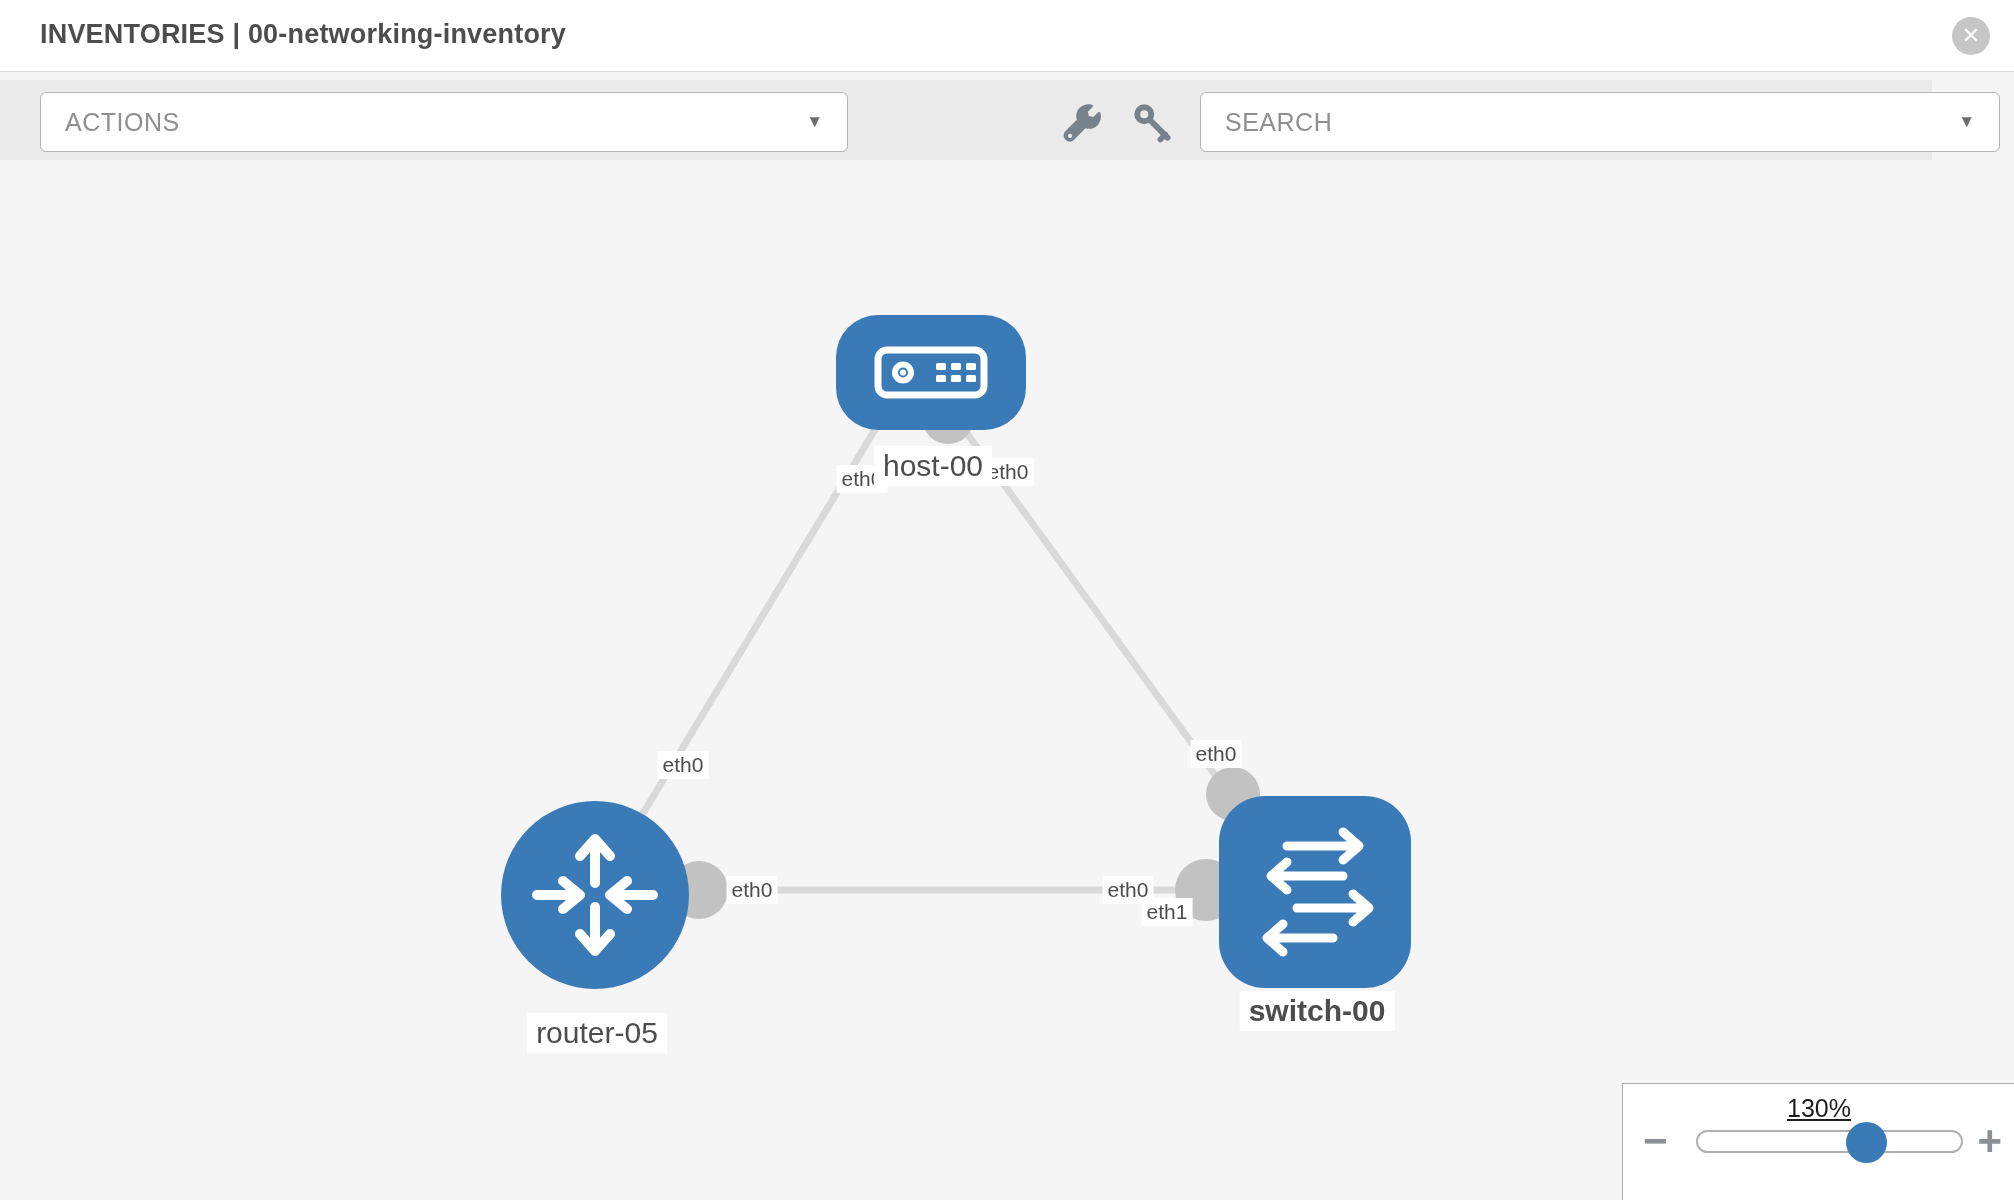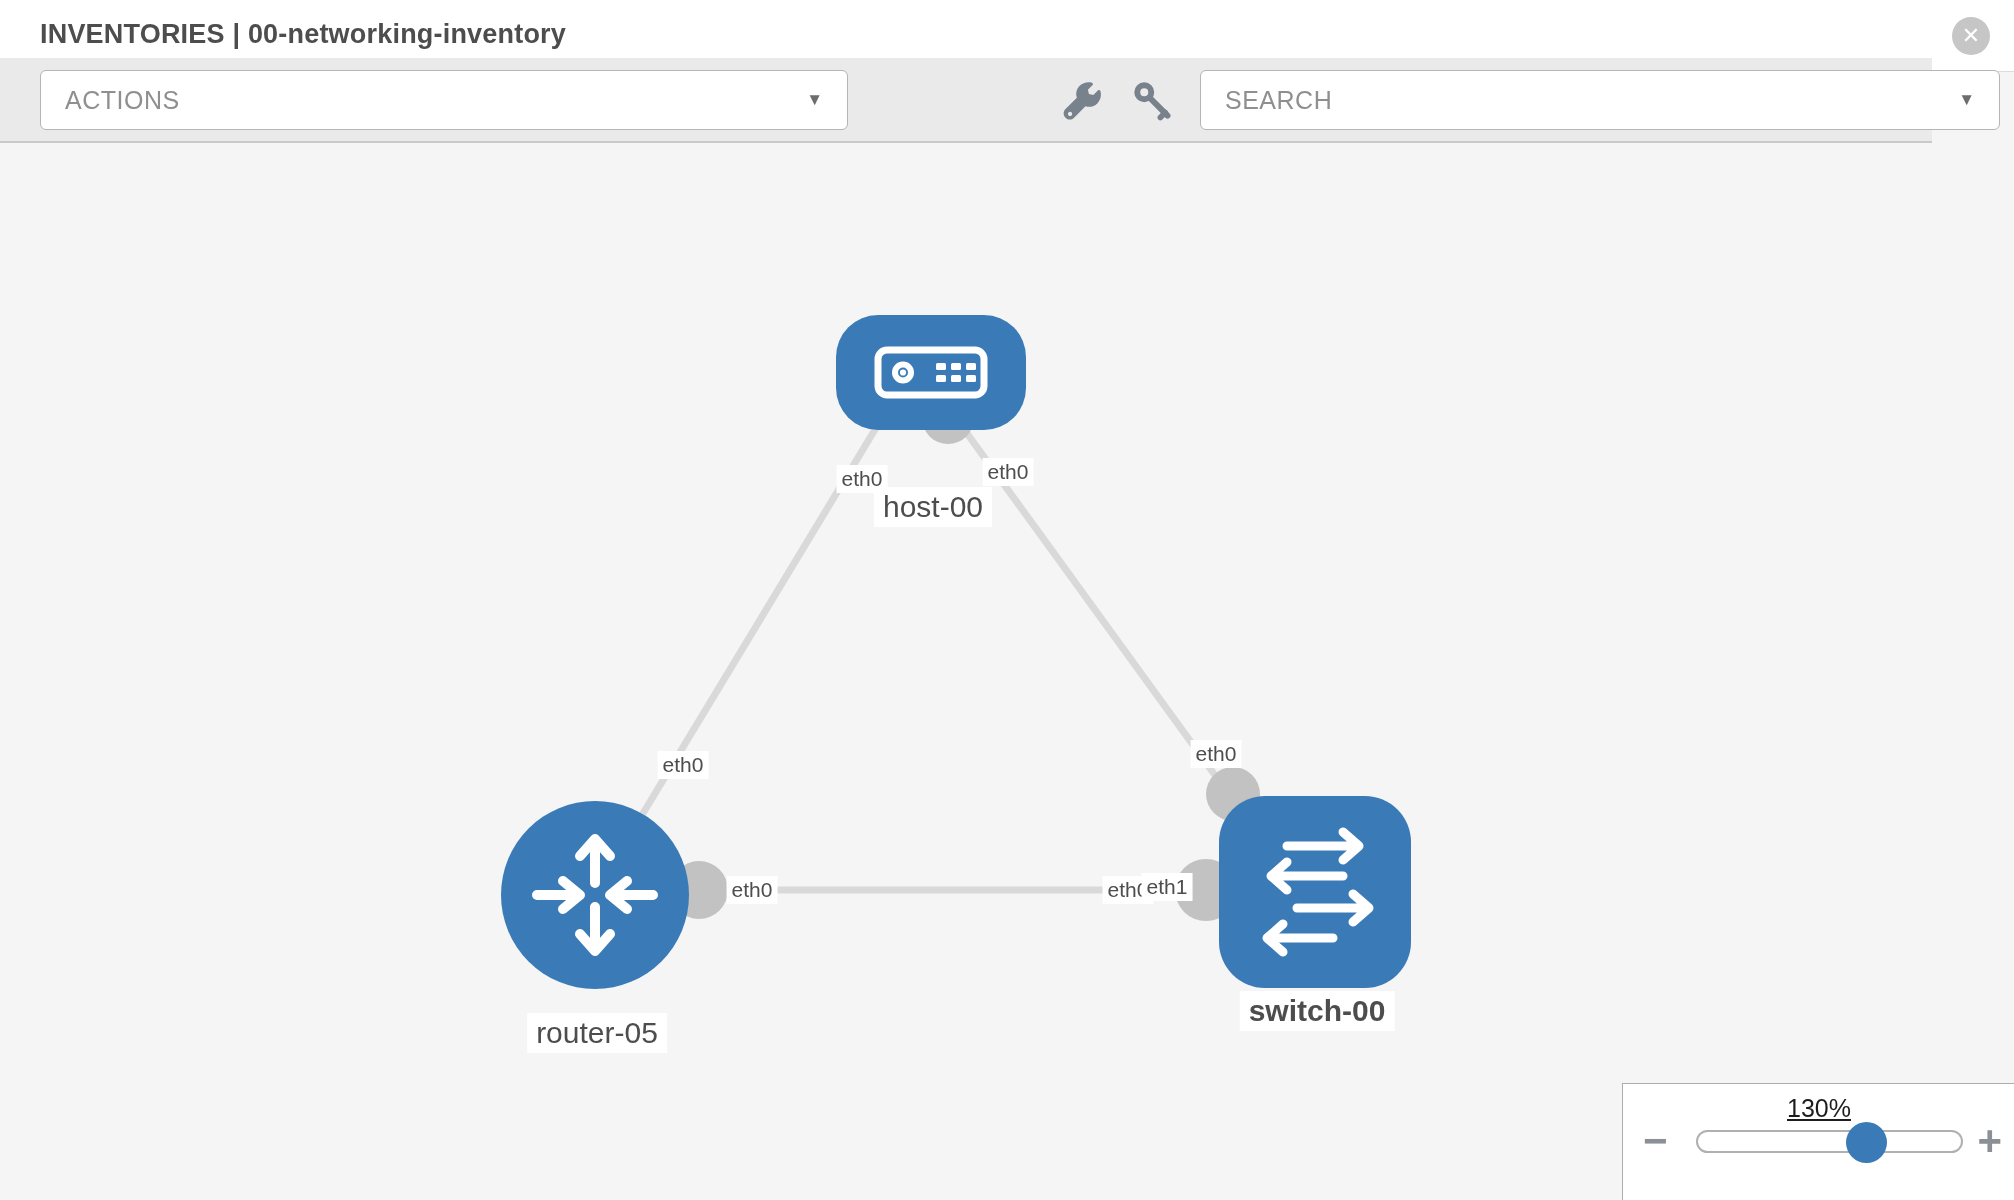--- a/index.html
+++ b/index.html
@@ -6,21 +6,21 @@
   html,body { width:2014px; height:1200px; }
   body { font-family:"Liberation Sans","DejaVu Sans",sans-serif; background:#ffffff; overflow:hidden; }
   .app { position:relative; width:2014px; height:1200px; background:#f5f5f5; }
 
   
   .header { position:absolute; left:0; top:0; width:2014px; height:72px; background:#ffffff; border-bottom:1px solid #dcdcdc; }
   .header-title { position:absolute; left:40px; top:19px; font-size:27px; font-weight:bold; color:#4d4d4d; letter-spacing:0.2px; }
   .close-btn { position:absolute; right:24px; top:17px; width:38px; height:38px; border-radius:50%; background:#c6c6c6; color:#ffffff; display:flex; align-items:center; justify-content:center; font-size:22px; font-weight:bold; cursor:pointer; }
 
   
-  .toolbar { position:absolute; left:0; top:58px; width:1932px; height:85px; background:#eaeaea; border-bottom:2px solid #c9c9c9; }
+  .toolbar { position:absolute; left:0; top:80px; width:1932px; height:85px; background:#eaeaea; border-bottom:2px solid #c9c9c9; }
   .select-box { position:absolute; top:12px; height:60px; background:#ffffff; border:1px solid #b5b5b5; border-radius:6px; display:flex; align-items:center; padding:0 24px; }
   .select-box .lbl { font-size:25px; color:#8f8f8f; letter-spacing:0.5px; flex:1; }
   .select-box .caret { font-size:17px; color:#6d6d6d; }
   .actions-box { left:40px; width:808px; }
   .search-box { left:1185px; width:800px;margin-left:15px; }
   .tool-icon { position:absolute; top:22px; width:42px; height:42px; }
 
   
   .canvas { position:absolute; left:0; top:160px; width:2014px; height:1040px; background:#f5f5f5; }
   .canvas svg.topo { position:absolute; left:0; top:0; }
@@ -125,23 +125,23 @@
         </g>
       </g>
     </svg>
 
     <div class="if-label" style="left:862px;  top:319px;">eth0</div>
     <div class="if-label" style="left:1008px; top:312px;">eth0</div>
     <div class="if-label" style="left:683px;  top:605px;">eth0</div>
     <div class="if-label" style="left:1216px; top:594px;">eth0</div>
     <div class="if-label" style="left:752px;  top:730px;">eth0</div>
     <div class="if-label" style="left:1128px; top:730px;">eth0</div>
-    <div class="if-label" style="left:1167px; top:727px;">eth1</div>
+    <div class="if-label" style="left:1167px; top:752px;">eth1</div>
 
-    <div class="node-label" style="left:933px;  top:306px;margin-top:41px;">host-00</div>
+    <div class="node-label" style="left:933px;  top:306px;">host-00</div>
     <div class="node-label" style="left:597px;  top:873px;">router-05</div>
     <div class="node-label" style="left:1317px; top:851px;font-weight:bold;">switch-00</div>
   </div>
 
   <div class="zoom-panel">
     <div class="zoom-value">130%</div>
     <div class="zoom-minus">−</div>
     <div class="slider-track">
       <div class="slider-thumb"></div>
     </div>

